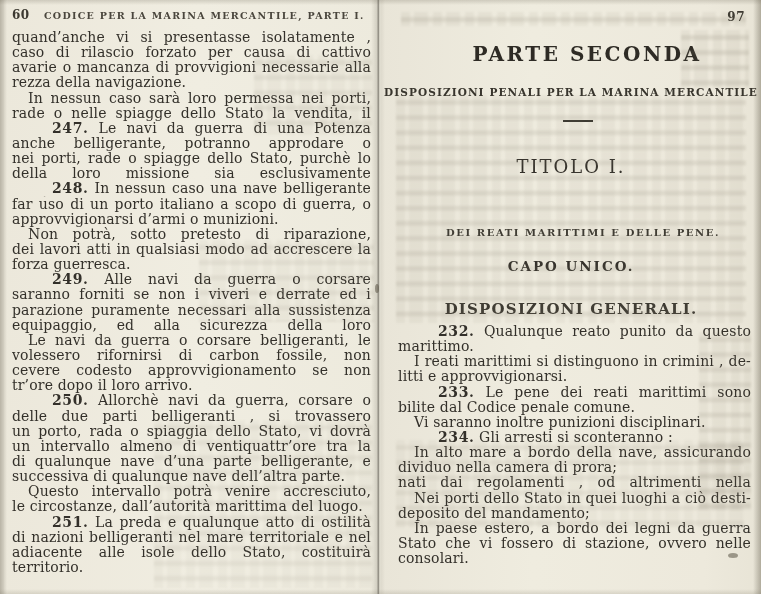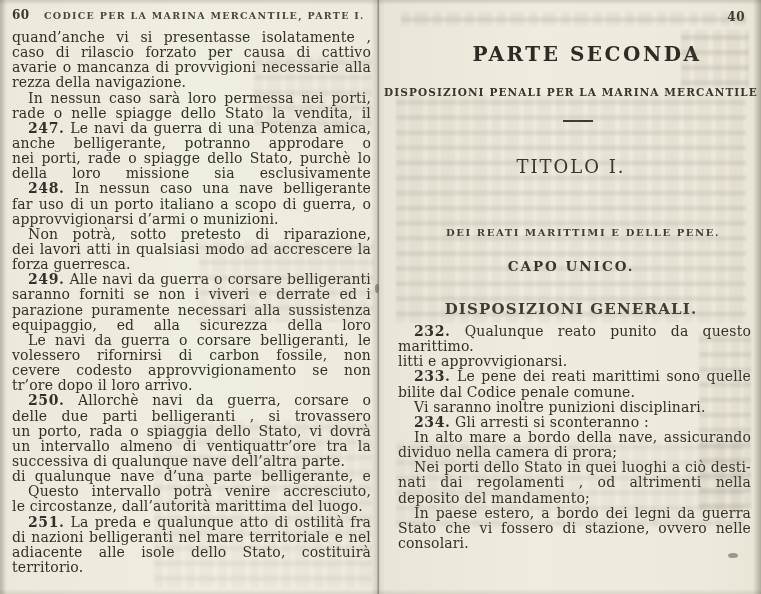--- a/index.html
+++ b/index.html
@@ -81,21 +81,21 @@
   }
   .body-col.left-col  { top: 30px;  left: 8px;  width: 359px; }
   .body-col.right-col { top: 324px; left: 17px; width: 353px; }
   .line {
     height: 15.15px; overflow: hidden;
     text-align: justify; text-align-last: justify;
     white-space: normal;
   }
   .line.end { text-align-last: left; }
   .line.indent { text-indent: 16px; }
-  .artnum { font-weight: 700; letter-spacing: .6px; }
+  .artnum { font-weight: 700; letter-spacing: .6px; margin-left: 24px; }
 
   
   .ghost {
     position: absolute; pointer-events: none;
     background-image:
       repeating-linear-gradient(180deg,
         rgba(128,120,102,0) 0px,  rgba(128,120,102,0) 4px,
         rgba(128,120,102,.5) 6px, rgba(128,120,102,.5) 9px,
         rgba(128,120,102,0) 11px, rgba(128,120,102,0) 15.1px),
       repeating-linear-gradient(90deg,
@@ -159,59 +159,60 @@
         <div class="line">parazione puramente necessari alla sussistenza del loro</div>
         <div class="line end">equipaggio, ed alla sicurezza della loro navigazione.</div>
         <div class="line indent">Le navi da guerra o corsare belligeranti, le quali</div>
         <div class="line">volessero rifornirsi di carbon fossile, non potranno ri-</div>
         <div class="line">cevere codesto approvvigionamento se non ventiquatt-</div>
         <div class="line end">tr’ore dopo il loro arrivo.</div>
         <div class="line indent"><span class="artnum">250.</span> Allorchè navi da guerra, corsare o mercantili,</div>
         <div class="line">delle due parti belligeranti , si trovassero insieme in</div>
         <div class="line">un porto, rada o spiaggia dello Stato, vi dovrà essere</div>
         <div class="line">un intervallo almeno di ventiquattr’ore tra la partenza</div>
+        <div class="line">di qualunque nave d’una parte belligerante, e quella</div>
         <div class="line end">successiva di qualunque nave dell’altra parte.</div>
-        <div class="line">di qualunque nave d’una parte belligerante, e quella</div>
         <div class="line indent">Questo intervallo potrà venire accresciuto, secondo</div>
         <div class="line end">le circostanze, dall’autorità marittima del luogo.</div>
         <div class="line indent"><span class="artnum">251.</span> La preda e qualunque atto di ostilità fra navi</div>
         <div class="line">di nazioni belligeranti nel mare territoriale e nel mare</div>
         <div class="line">adiacente alle isole dello Stato, costituirà violazione di</div>
         <div class="line end">territorio.</div>
       </div>
 
     <div class="ghost" style="left:250px; top:55px;  width:118px; height:80px;  opacity:.22;"></div>
     <div class="ghost" style="left:195px; top:240px; width:175px; height:82px;  opacity:.20;"></div>
     <div class="ghost" style="left:150px; top:420px; width:218px; height:168px; opacity:.18;"></div>
   </div>
 
   <div class="page right">
-    <div class="pagenum-right">40</div>
+    <div class="pagenum-right">97</div>
 
     <h1 class="part-title">PARTE SECONDA</h1>
     <h2 class="part-subtitle">DISPOSIZIONI PENALI PER LA MARINA MERCANTILE</h2>
     <div class="part-rule"></div>
 
     <h3 class="titolo-heading">TITOLO I.</h3>
     <h4 class="titolo-subheading">DEI REATI MARITTIMI E DELLE PENE.</h4>
     <h3 class="capo-heading">CAPO UNICO.</h3>
     <h4 class="capo-subheading">DISPOSIZIONI GENERALI.</h4>
 
     <div class="body-col right-col">
         <div class="line indent"><span class="artnum">232.</span> Qualunque reato punito da questo Codice è reato</div>
         <div class="line end">marittimo.</div>
+        <div class="line indent">I reati marittimi si distinguono in crimini , de-</div>
         <div class="line end">litti e approvvigionarsi.</div>
         <div class="line indent"><span class="artnum">233.</span> Le pene dei reati marittimi sono quelle sta-</div>
         <div class="line end">bilite dal Codice penale comune.</div>
         <div class="line end indent">Vi saranno inoltre punizioni disciplinari.</div>
         <div class="line end indent"><span class="artnum">234.</span> Gli arresti si sconteranno :</div>
         <div class="line indent">In alto mare a bordo della nave, assicurando l’in-</div>
         <div class="line end">dividuo nella camera di prora;</div>
+        <div class="line">nati dai regolamenti , od altrimenti nella camera di</div>
         <div class="line indent">Nei porti dello Stato in quei luoghi a ciò desti-</div>
-        <div class="line">nati dai regolamenti , od altrimenti nella camera di</div>
         <div class="line end">deposito del mandamento;</div>
         <div class="line indent">In paese estero, a bordo dei legni da guerra dello</div>
         <div class="line">Stato che vi fossero di stazione, ovvero nelle carceri</div>
         <div class="line end">consolari.</div>
       </div>
 
     <div class="ghost" style="left:20px;  top:12px;  width:345px; height:14px;  opacity:.30;"></div>
     <div class="ghost" style="left:300px; top:30px;  width:68px;  height:58px;  opacity:.32;"></div>
     <div class="ghost" style="left:15px;  top:95px;  width:350px; height:228px; opacity:.28;"></div>
     <div class="ghost" style="left:318px; top:332px; width:52px;  height:178px; opacity:.28;"></div>

